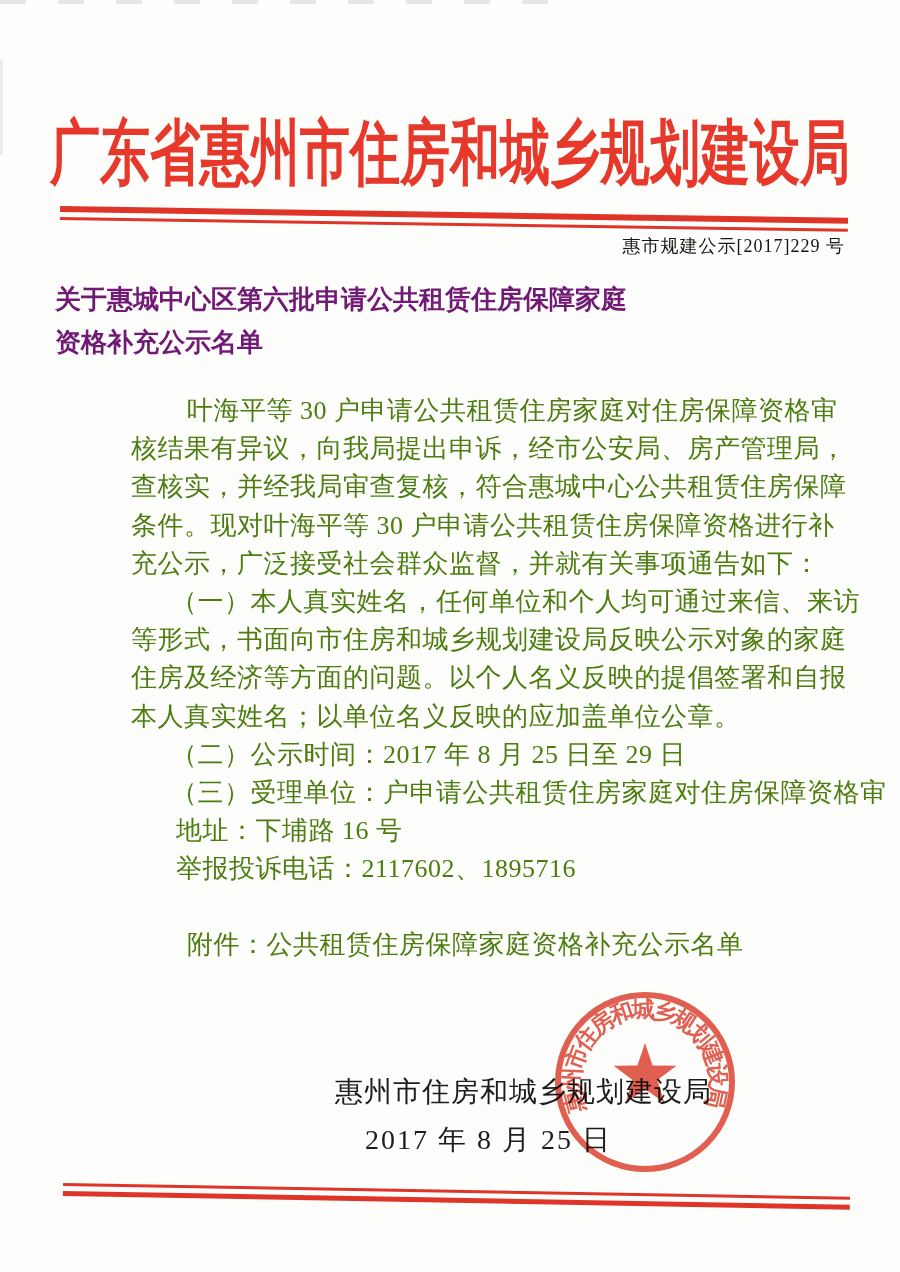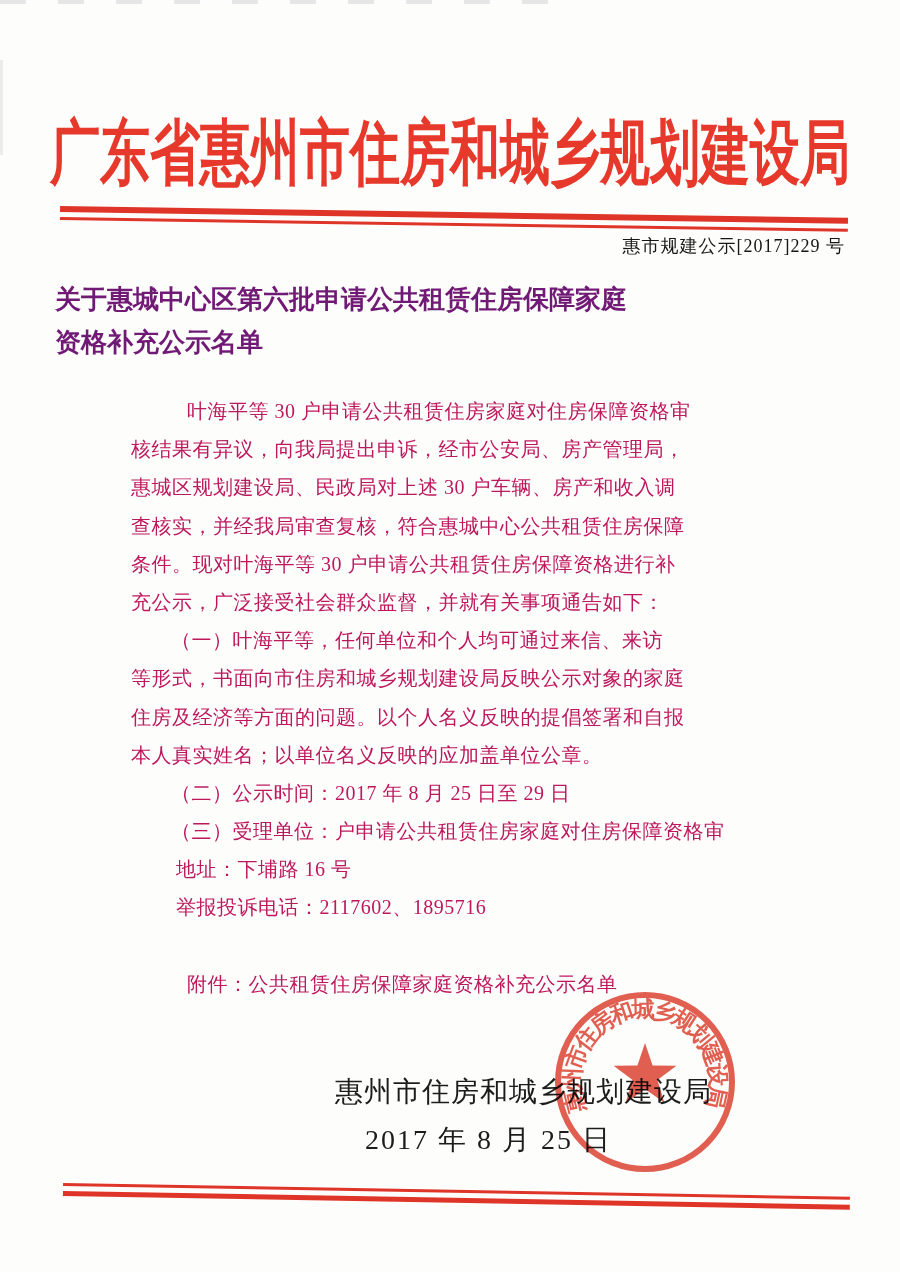--- a/index.html
+++ b/index.html
@@ -50,23 +50,23 @@
   }
   .doc-title {
     position: absolute; top: 278px; left: 55px; width: 795px;
     text-align: left;
     font-size: 26px; font-weight: bold;
     line-height: 43px;
     color: #701a75;
   }
   .body-text {
     position: absolute; top: 392px; left: 131px; width: 716px;
-    font-size: 20px;
+    font-size: 26px;
     letter-spacing: 0.5px;
-    color: #be185d;
+    color: #4d7c0f;
   }
   .line { height: 38.2px; line-height: 38.2px; white-space: nowrap; }
   .ind2 { padding-left: 56px; }   
   .indp { padding-left: 40px; }   
   .inda { padding-left: 45px; }   
   .attachment-line { margin-top: 38px; }
   .signature-block {
     position: absolute; top: 1073px; left: 0; width: 900px;
     text-align: center;
     font-size: 28px; color: #1c1c1c;
@@ -101,25 +101,24 @@
 <div class="doc-number">惠市规建公示[2017]229 号</div>
 
 <div class="doc-title">
   <div>关于惠城中心区第六批申请公共租赁住房保障家庭</div>
   <div>资格补充公示名单</div>
 </div>
 
 <div class="body-text">
   <div class="line ind2">叶海平等 30 户申请公共租赁住房家庭对住房保障资格审</div>
   <div class="line">核结果有异议，向我局提出申诉，经市公安局、房产管理局，</div>
-  <div class="line">惠城区规划建设局、民政局对上述 30 户车辆、房产和收入调</div>
   <div class="line">查核实，并经我局审查复核，符合惠城中心公共租赁住房保障</div>
   <div class="line">条件。现对叶海平等 30 户申请公共租赁住房保障资格进行补</div>
   <div class="line">充公示，广泛接受社会群众监督，并就有关事项通告如下：</div>
-  <div class="line indp">（一）叶海平等，任何单位和个人均可通过来信、来访</div>
+  <div class="line indp">（一）本人真实姓名，任何单位和个人均可通过来信、来访</div>
   <div class="line">等形式，书面向市住房和城乡规划建设局反映公示对象的家庭</div>
   <div class="line">住房及经济等方面的问题。以个人名义反映的提倡签署和自报</div>
   <div class="line">本人真实姓名；以单位名义反映的应加盖单位公章。</div>
   <div class="line indp">（二）公示时间：2017 年 8 月 25 日至 29 日</div>
   <div class="line indp">（三）受理单位：户申请公共租赁住房家庭对住房保障资格审</div>
   <div class="line inda">地址：下埔路 16 号</div>
   <div class="line inda">举报投诉电话：2117602、1895716</div>
   <div class="line ind2 attachment-line">附件：公共租赁住房保障家庭资格补充公示名单</div>
 </div>
 

